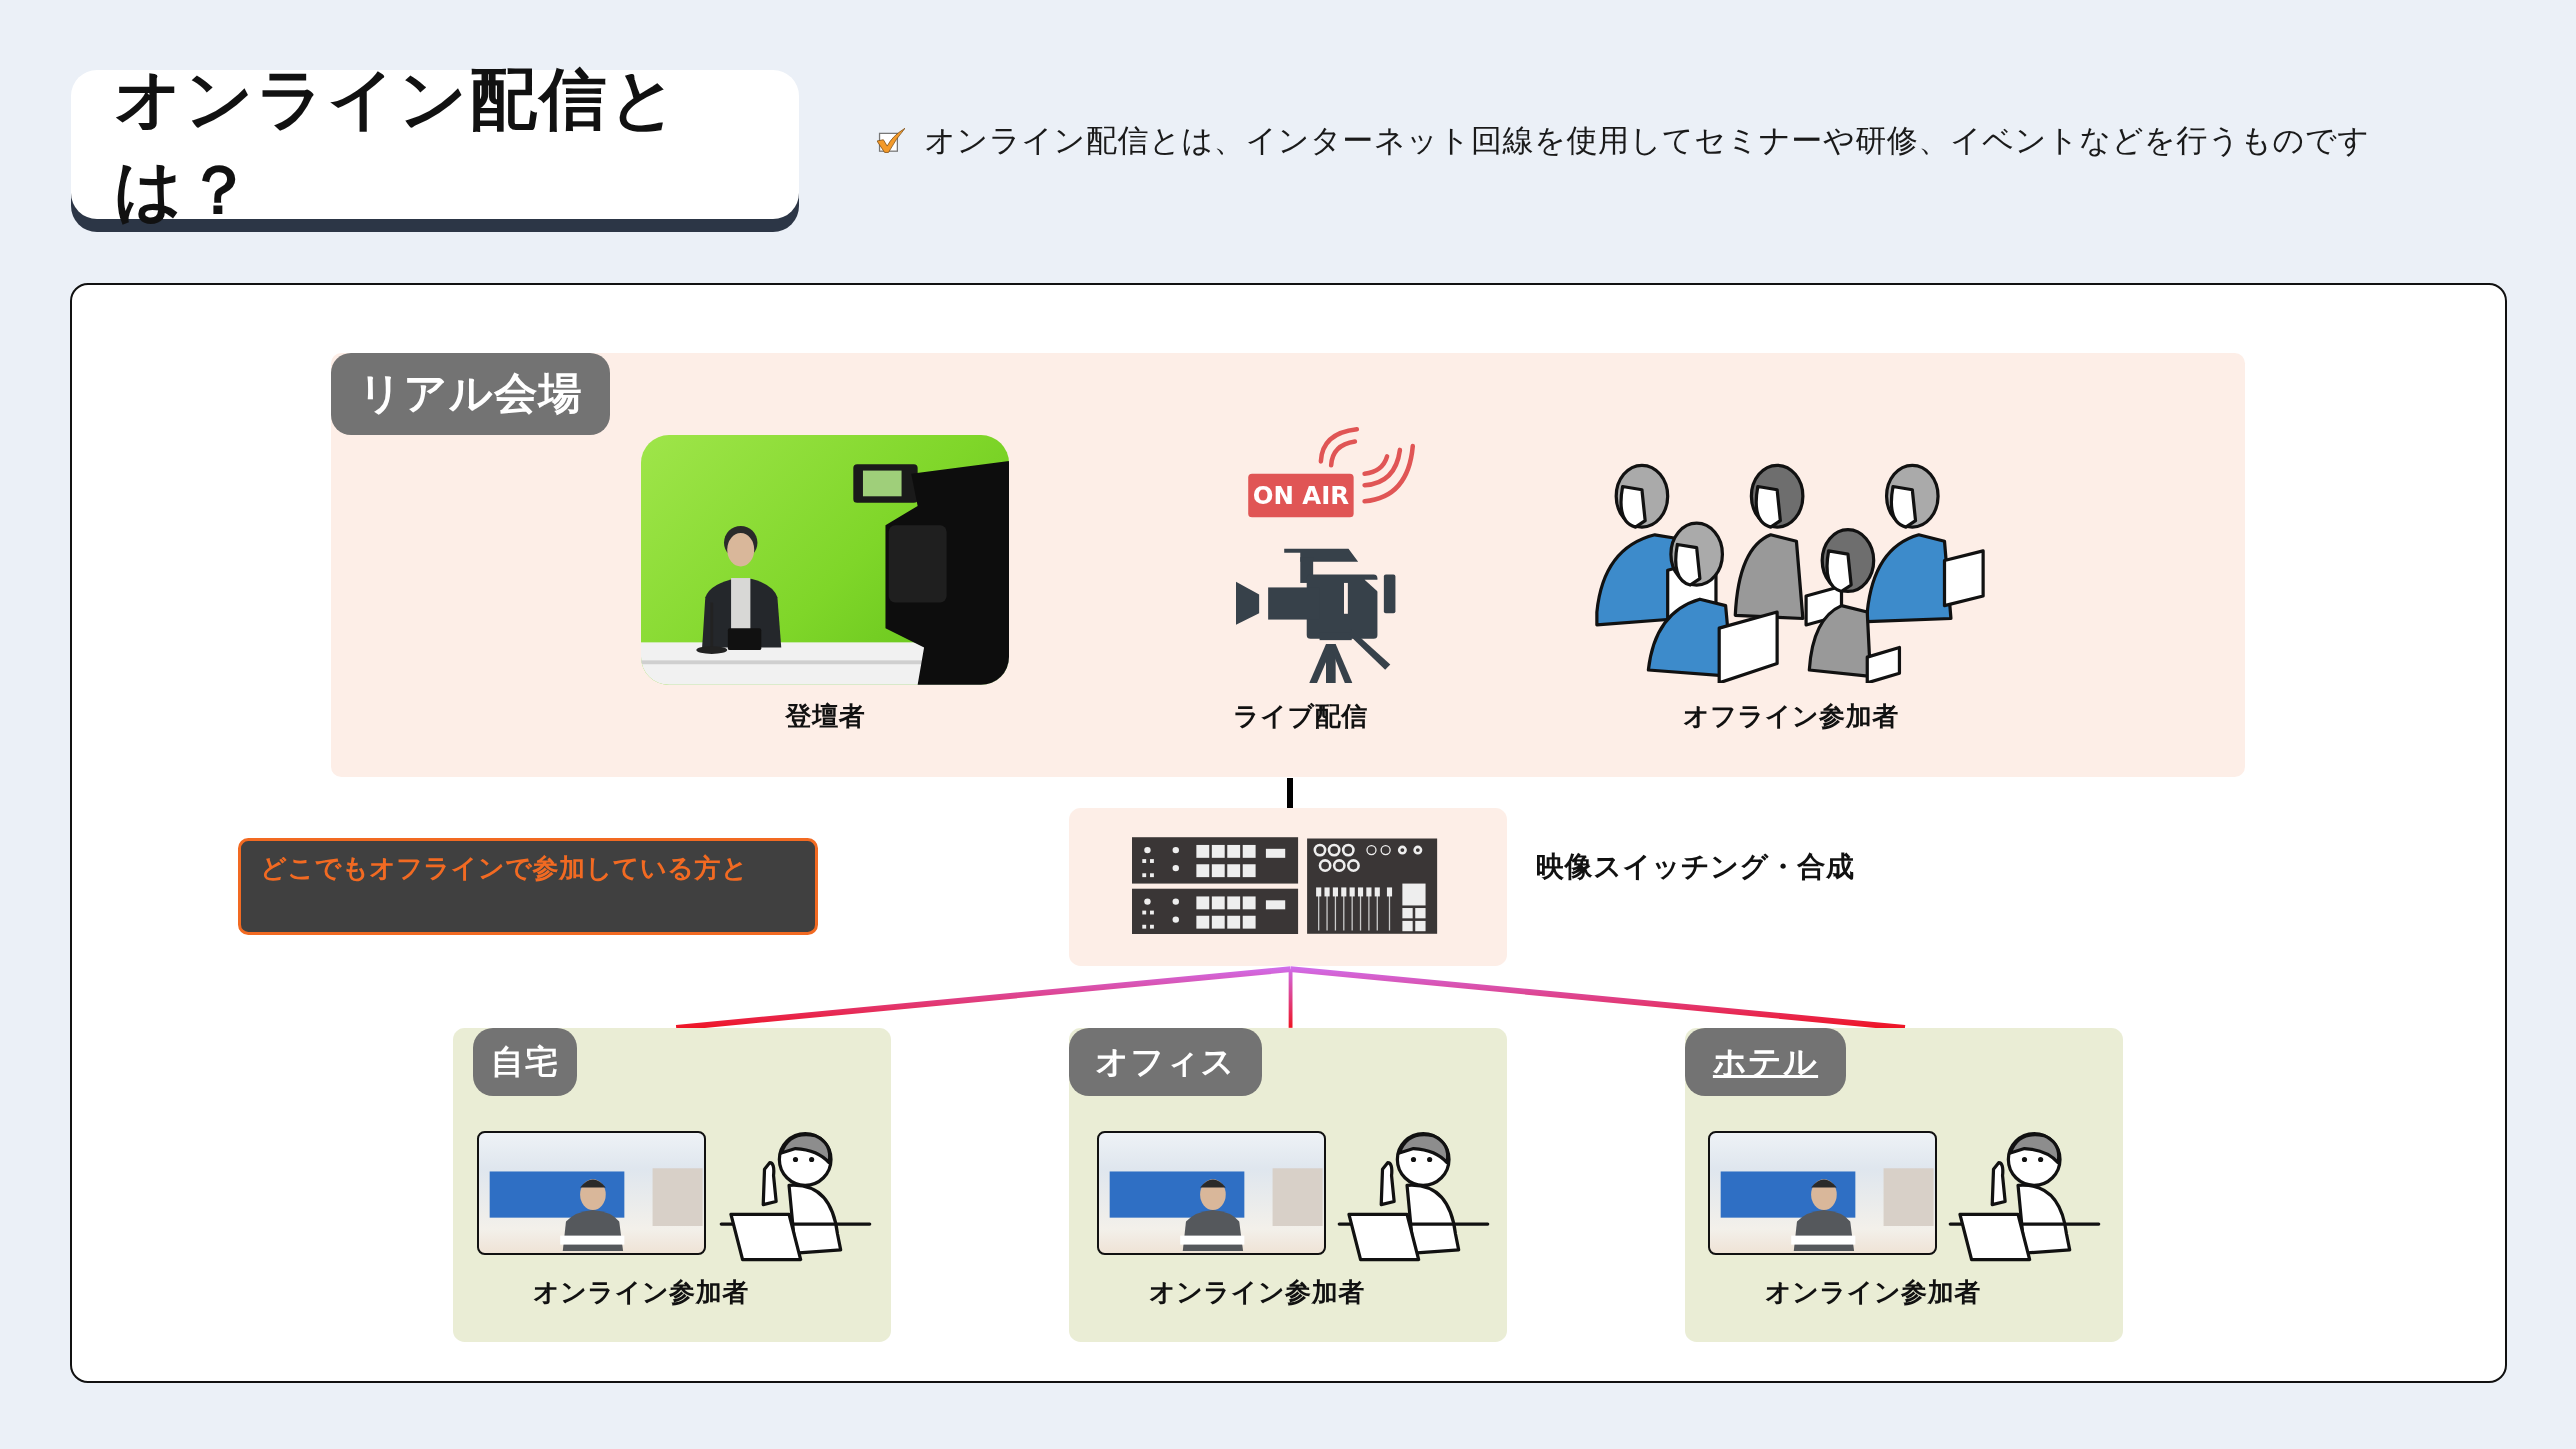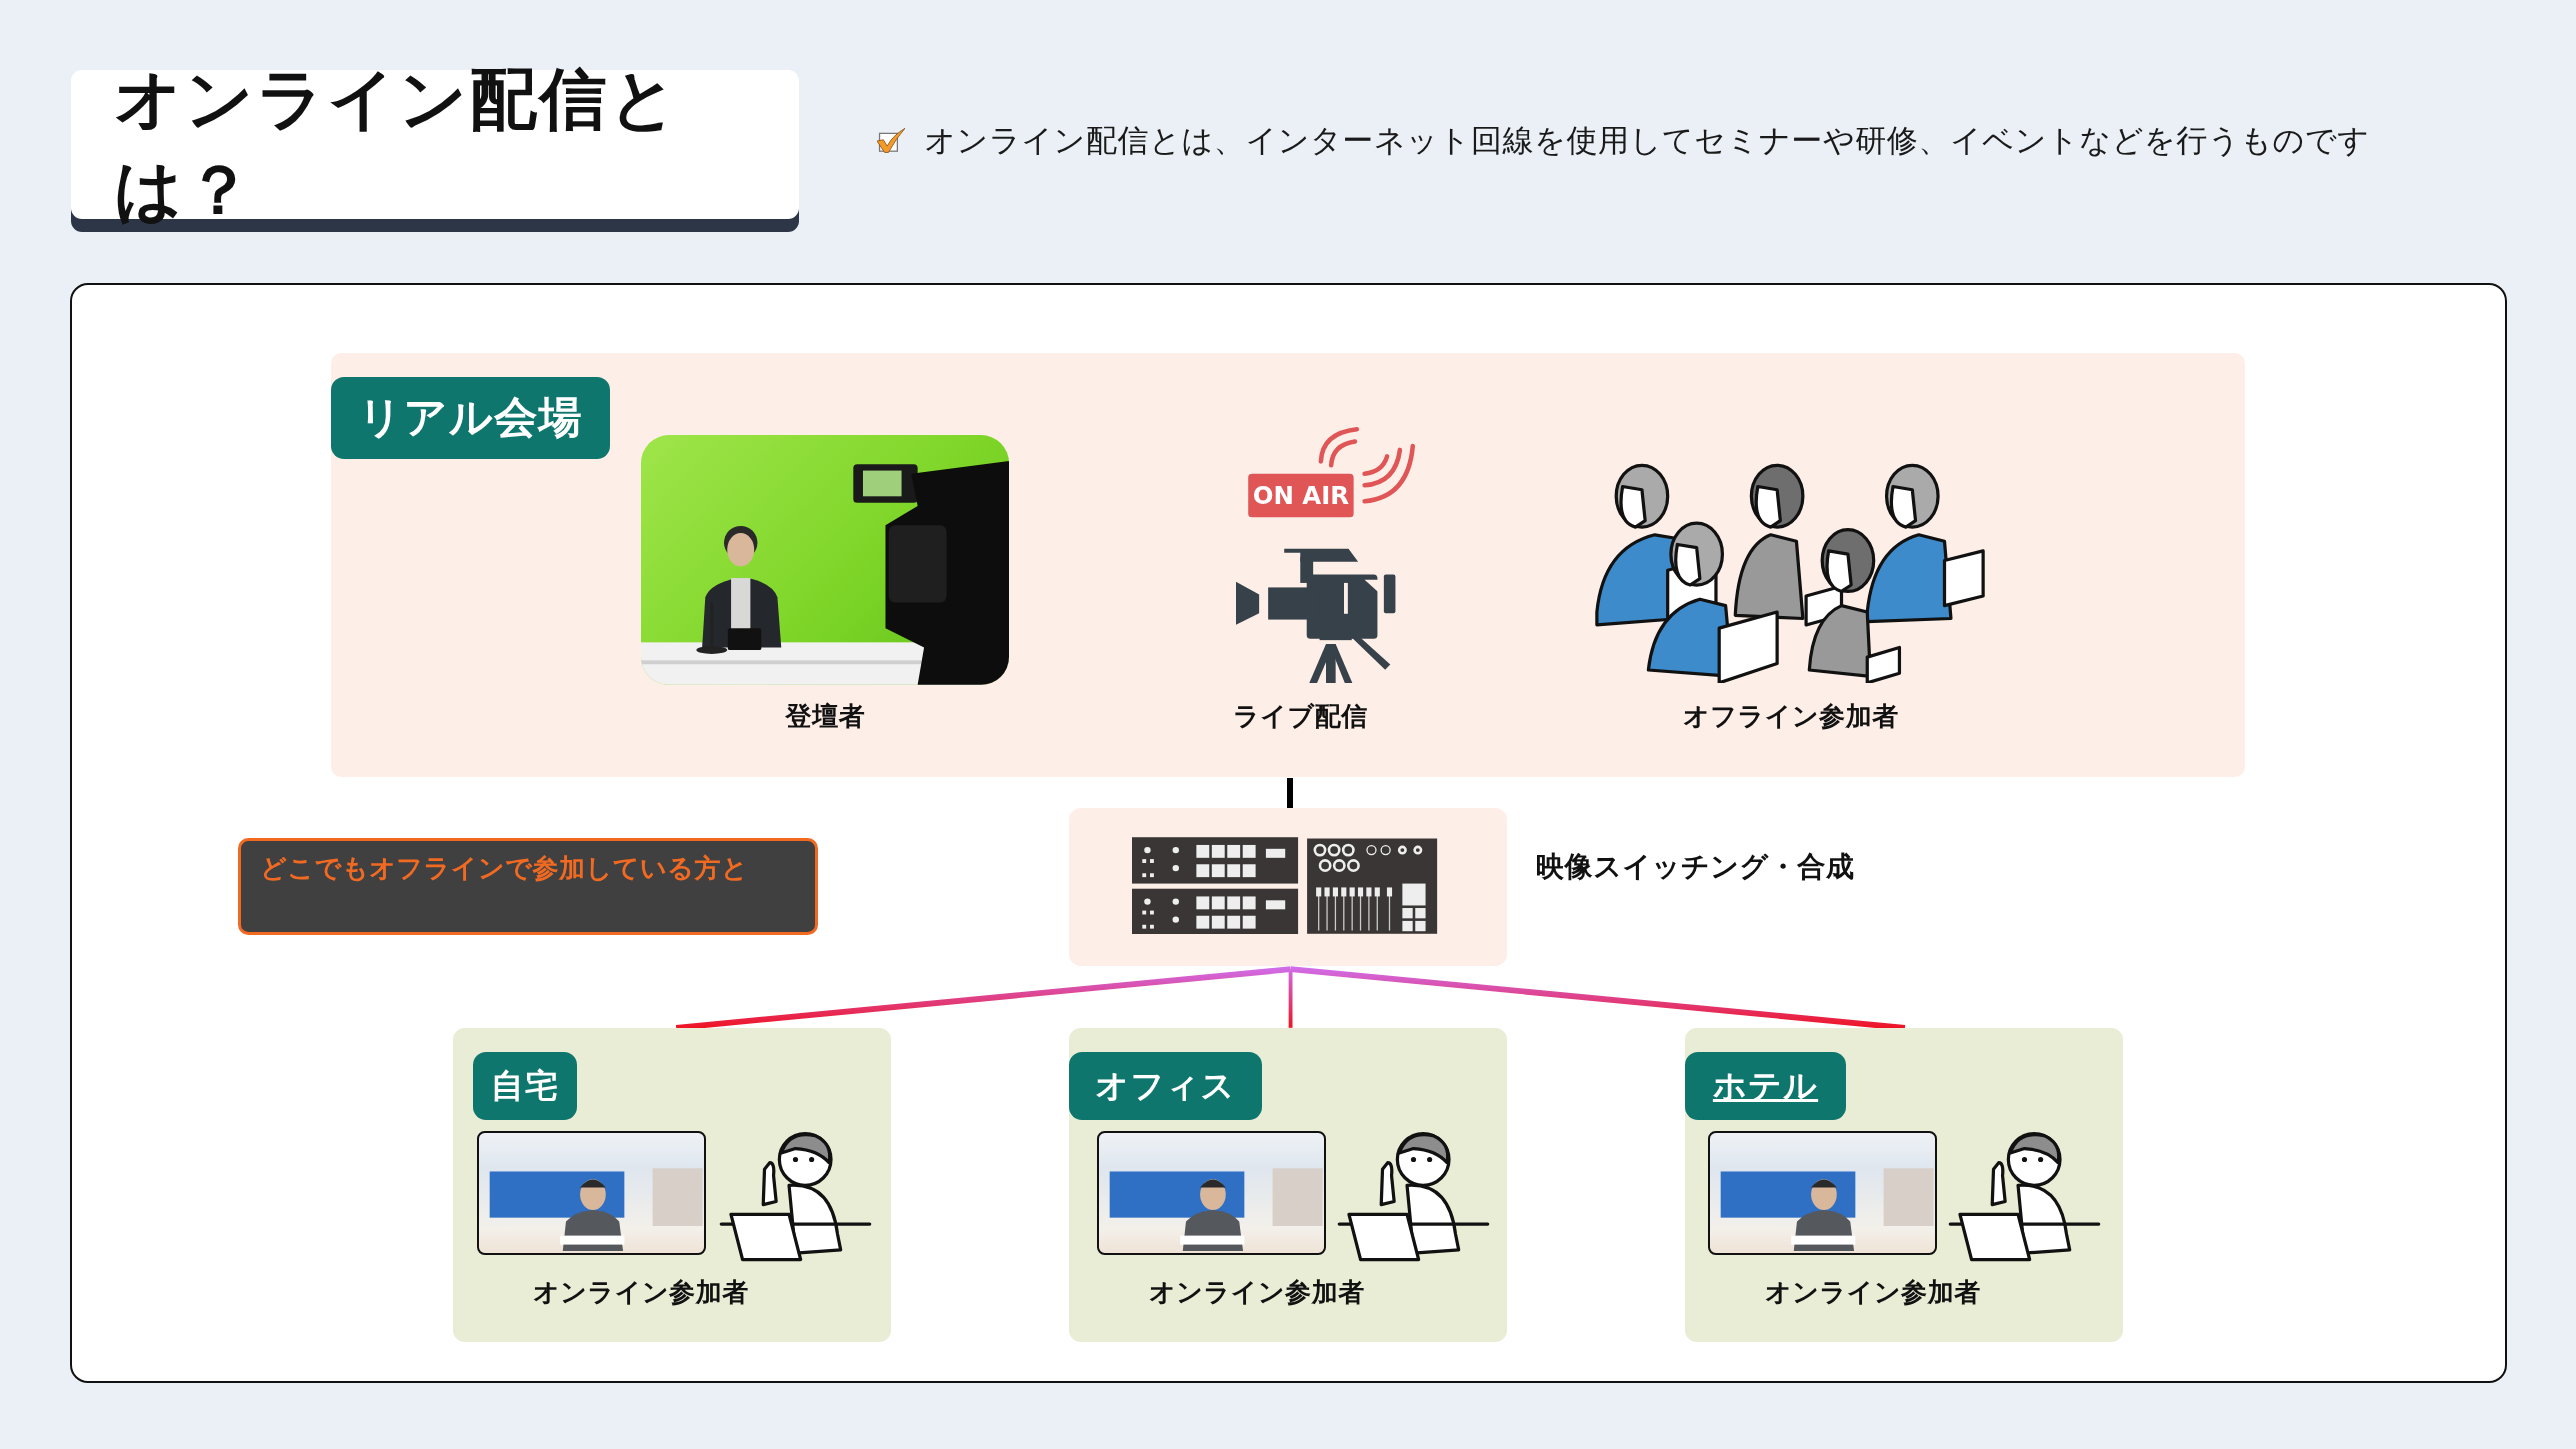--- a/index.html
+++ b/index.html
@@ -4,36 +4,36 @@
 <style>
   html, body { margin:0; padding:0; }
   body {
     width:2576px; height:1449px; background:#ebf0f7; position:relative; overflow:hidden;
     font-family:"DejaVu Sans","Liberation Sans",sans-serif; color:#111;
   }
   .abs { position:absolute; }
   
   .title-card {
     left:71px; top:70px; width:728px; height:149px; background:#fff;
-    border-radius:11px; box-shadow:0 13px 0 #2c3646;
+    border-radius:26px; box-shadow:0 13px 0 #2c3646;
     display:flex; align-items:center; padding-left:43px; box-sizing:border-box;
   }
   .title-card h1 { margin:0; font-size:67px; font-weight:bold; letter-spacing:2.6px; color:#111; }
   .subline { left:877px; top:120px; display:flex; align-items:center; gap:19.3px; }
   .subline .txt { font-size:31px; color:#1a1a1a; letter-spacing:0.6px; }
   .checkbox-icon { width:28px; height:28px; position:relative; }
   
   .frame {
     left:70px; top:283px; width:2437px; height:1100px; background:#fff;
     border:2.6px solid #111; border-radius:18px; box-sizing:border-box;
   }
   .venue-area { left:331px; top:353px; width:1914px; height:424px; background:#fdeee7; border-radius:10.3px; }
   .tag {
-    background:#0f766e; color:#fff; font-weight:bold; border-radius:13px;
-    display:flex; align-items:center; justify-content:center; letter-spacing:1.3px;margin-top:24px;
+    background:#737373; color:#fff; font-weight:bold; border-radius:20px;
+    display:flex; align-items:center; justify-content:center; letter-spacing:1.3px;
   }
   .venue-tag { left:331px; top:353px; width:279px; height:82px; font-size:43px; }
   .photo-stage {
     left:641px; top:435px; width:368px; height:250px; border-radius:28px; overflow:hidden;
     background:linear-gradient(135deg,#9fe54a 0%,#7fd629 55%,#5fbf18 100%);
   }
   .label { font-size:26px; font-weight:bold; color:#111; text-align:center; letter-spacing:0.6px; }
   .connector-top { left:1287px; top:778px; width:5.8px; height:30px; background:#000; }
   .switch-box { left:1069px; top:808px; width:438px; height:158px; background:#fdeee7; border-radius:11.6px; }
   .switch-text { left:1536px; top:847px; font-size:28px; font-weight:bold; line-height:40px; letter-spacing:0.6px; }

